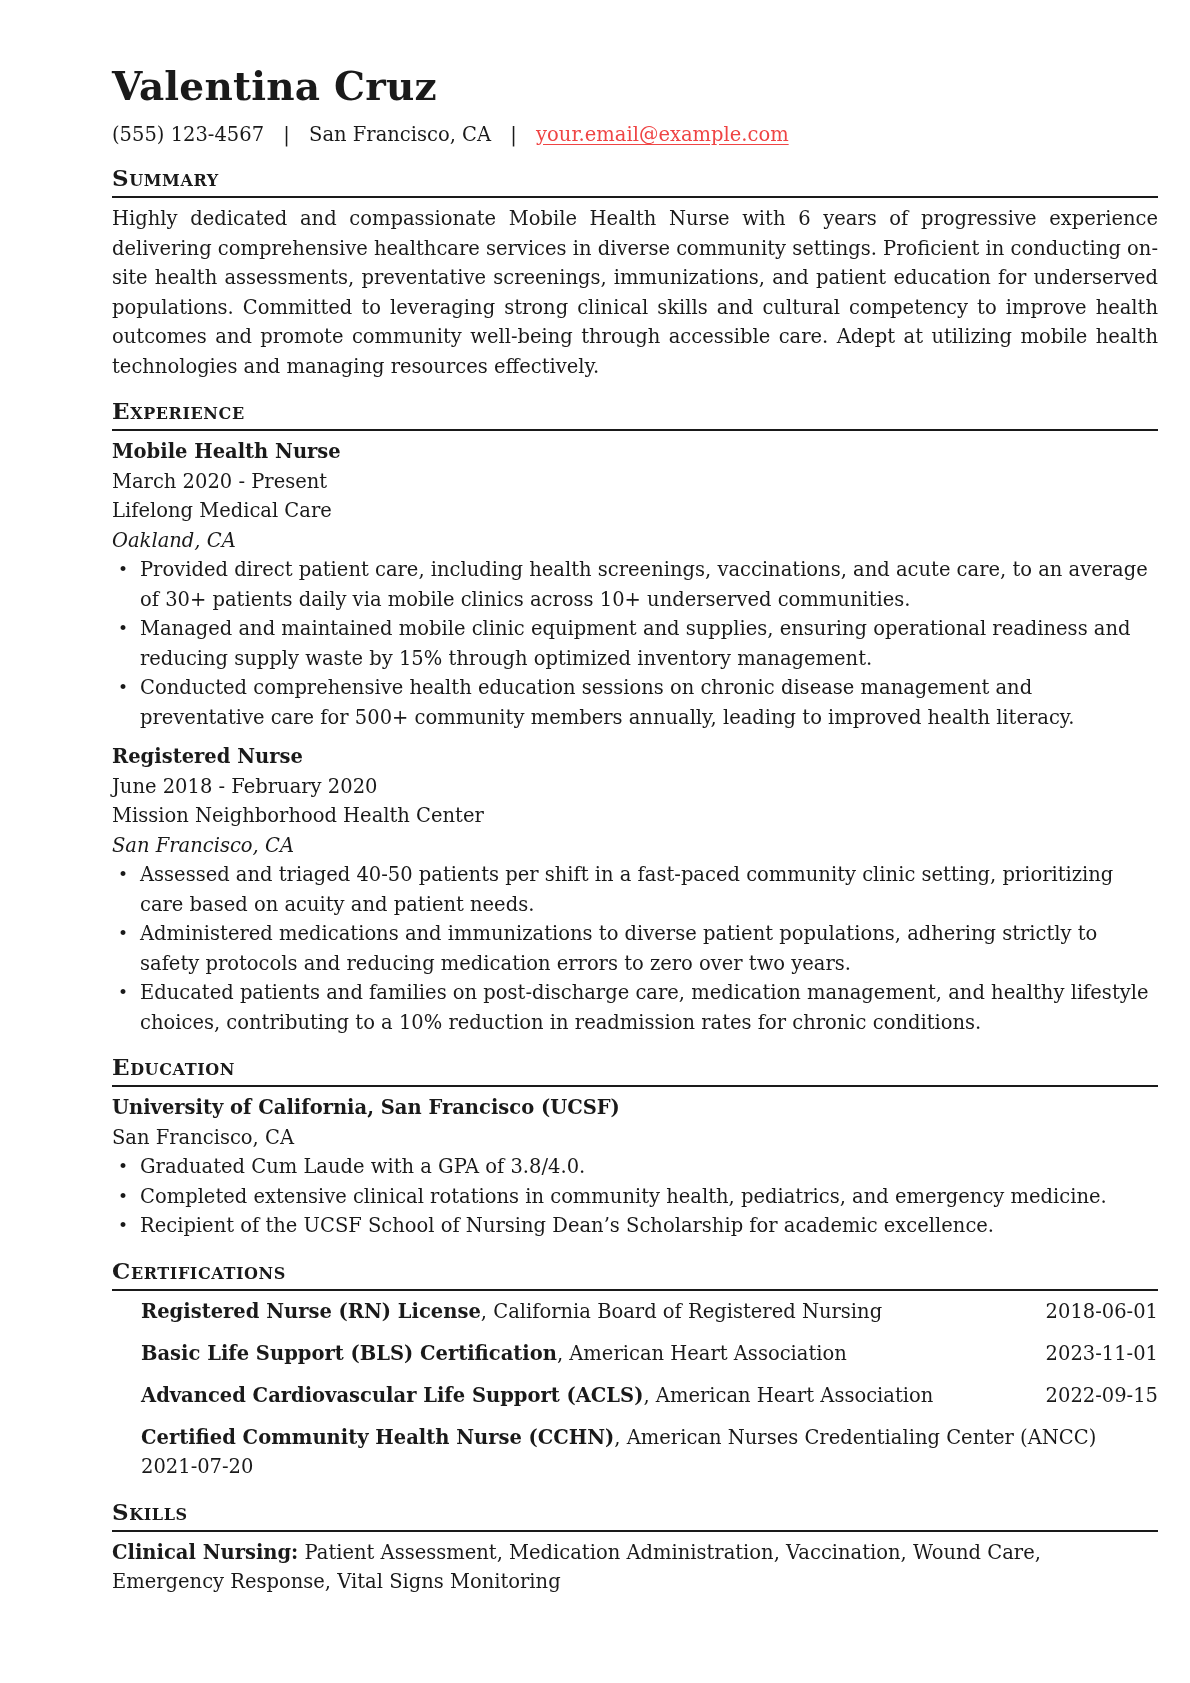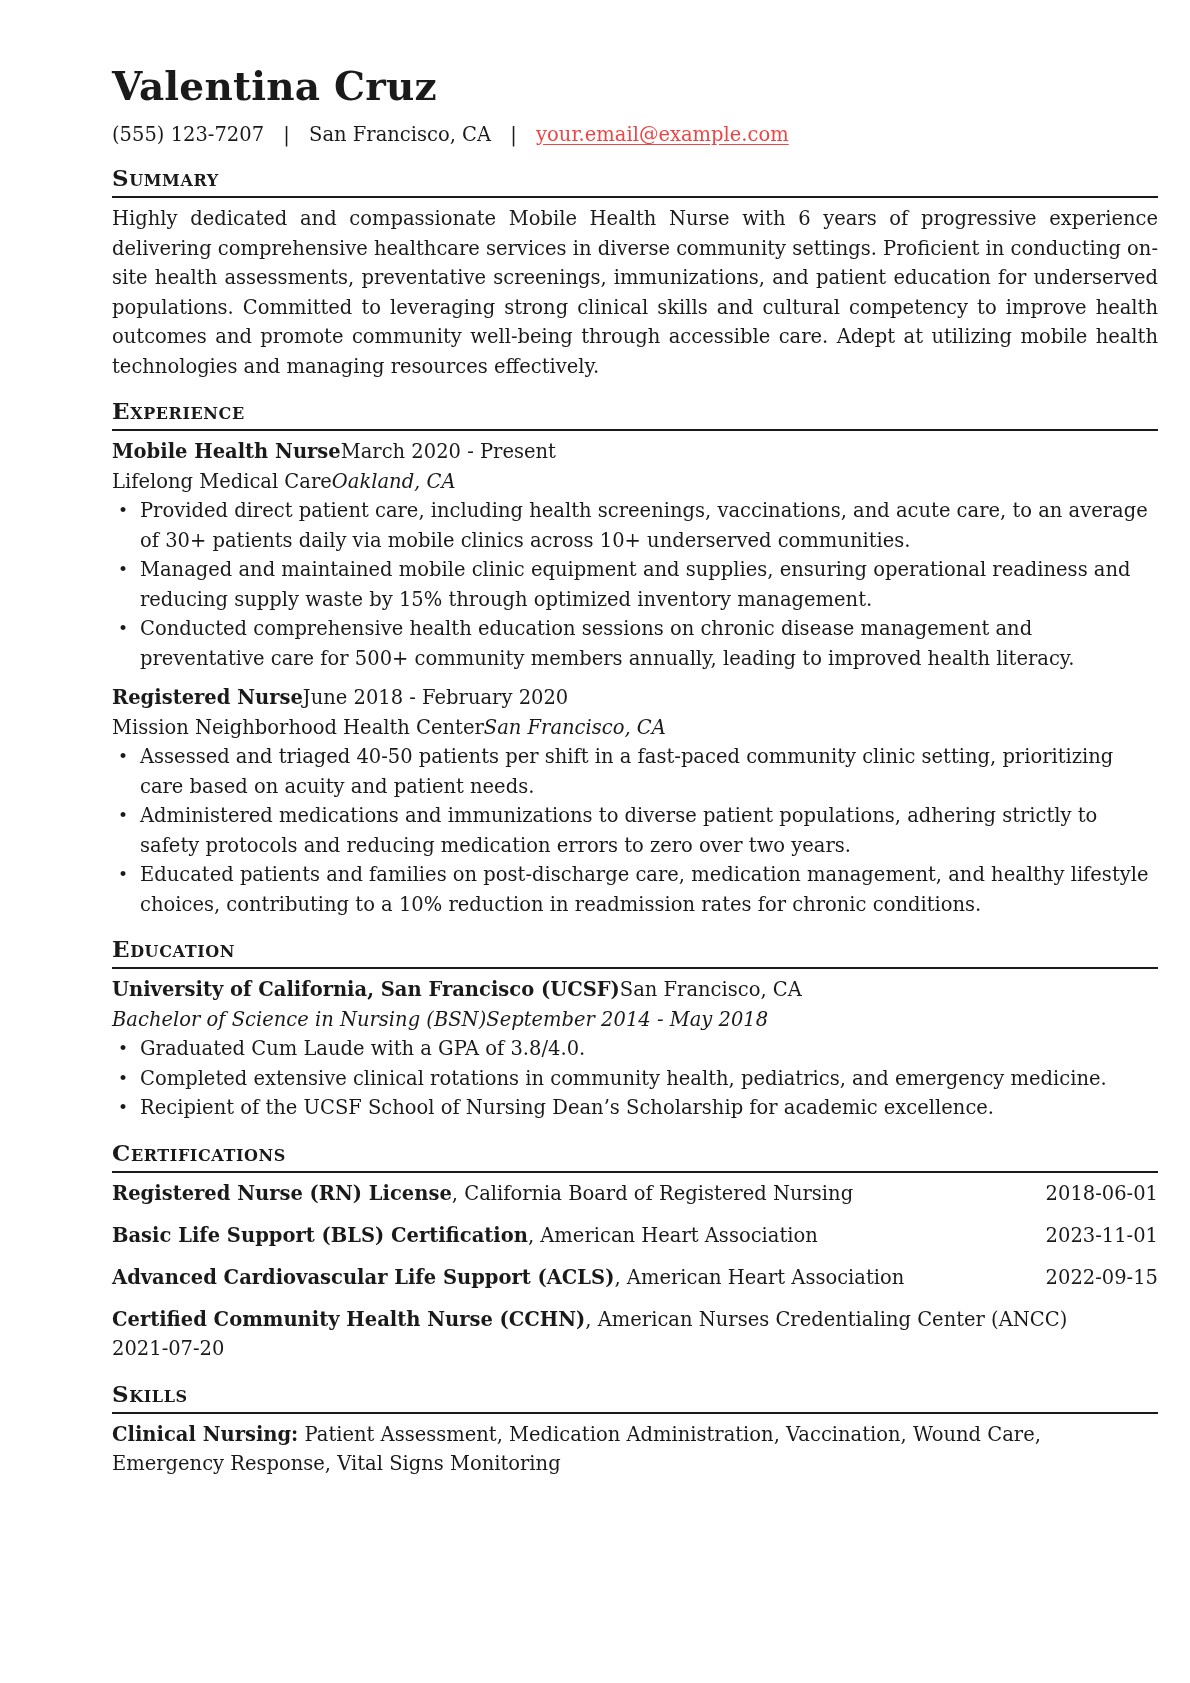--- a/index.html
+++ b/index.html
@@ -17,41 +17,41 @@
   .contact { margin-top: 12px; line-height: 26px; font-size: 19.5px; }
   .contact .sep { margin: 0 13px; }
   .contact .email { text-decoration: underline; text-underline-offset: 3px; color: #ef4444; }
   .section-title {
     font-variant: small-caps; font-weight: bold; font-size: 23px;
     letter-spacing: 0.6px; margin: 0; line-height: 28px;
   }
   .section { margin-top: 16px; }
   .rule { border: 0; border-top: 2px solid #1a1a1a; margin: 4px 0 6px 0; }
   p.body { margin: 0; line-height: 29.5px; text-align: justify; hyphens: auto; }
-  .row { display: flex; line-height: 29.5px; }
+  .row { display: flex; line-height: 29.5px; flex-direction: column; }
   .bold { font-weight: bold; }
   .ital { font-style: italic; }
   ul.bullets { margin: 0; padding: 0 0 0 28px; list-style: none; }
   ul.bullets li { position: relative; line-height: 29.5px; }
   ul.bullets li::before {
     content: "\2022"; position: absolute; left: -22px; top: 0; font-size: 17px;
   }
   .job + .job { margin-top: 10px; }
-  .cert-row { display: flex; justify-content: space-between; line-height: 29.5px; margin-bottom: 12.5px; }
+  .cert-row { display: flex; justify-content: space-between; line-height: 29.5px; margin-bottom: 12.5px; margin-left: 29px; }
   .cert-row.wrap { display: block; }
   .skill { line-height: 29.5px; margin-bottom: 11px; }
 </style>
 </head>
 <body>
 
 <div class="page">
 
   <h1 class="name">Valentina Cruz</h1>
   <div class="contact">
-    <span>(555) 123-7207</span>
+    <span>(555) 123-4567</span>
     <span class="sep">|</span>
     <span>San Francisco, CA</span>
     <span class="sep">|</span>
     <a class="email">your.email@example.com</a>
   </div>
 
   <div class="section">
     <h2 class="section-title">Summary</h2>
     <hr class="rule">
     <p class="body">Highly dedicated and compassionate Mobile Health Nurse with 6 years of progressive experience delivering comprehensive healthcare services in diverse community settings. Proficient in conducting on-site health assessments, preventative screenings, immunizations, and patient education for underserved populations. Committed to leveraging strong clinical skills and cultural competency to improve health outcomes and promote community well-being through accessible care. Adept at utilizing mobile health technologies and managing resources effectively.</p>
@@ -94,24 +94,20 @@
     </div>
   </div>
 
   <div class="section">
     <h2 class="section-title">Education</h2>
     <hr class="rule">
     <div class="row">
       <span class="bold">University of California, San Francisco (UCSF)</span>
       <span>San Francisco, CA</span>
     </div>
-    <div class="row">
-      <span class="ital">Bachelor of Science in Nursing (BSN)</span>
-      <span class="ital">September 2014 - May 2018</span>
-    </div>
     <ul class="bullets">
       <li>Graduated Cum Laude with a GPA of 3.8/4.0.</li>
       <li>Completed extensive clinical rotations in community health, pediatrics, and emergency medicine.</li>
       <li>Recipient of the UCSF School of Nursing Dean’s Scholarship for academic excellence.</li>
     </ul>
   </div>
 
   <div class="section">
     <h2 class="section-title">Certifications</h2>
     <hr class="rule">

